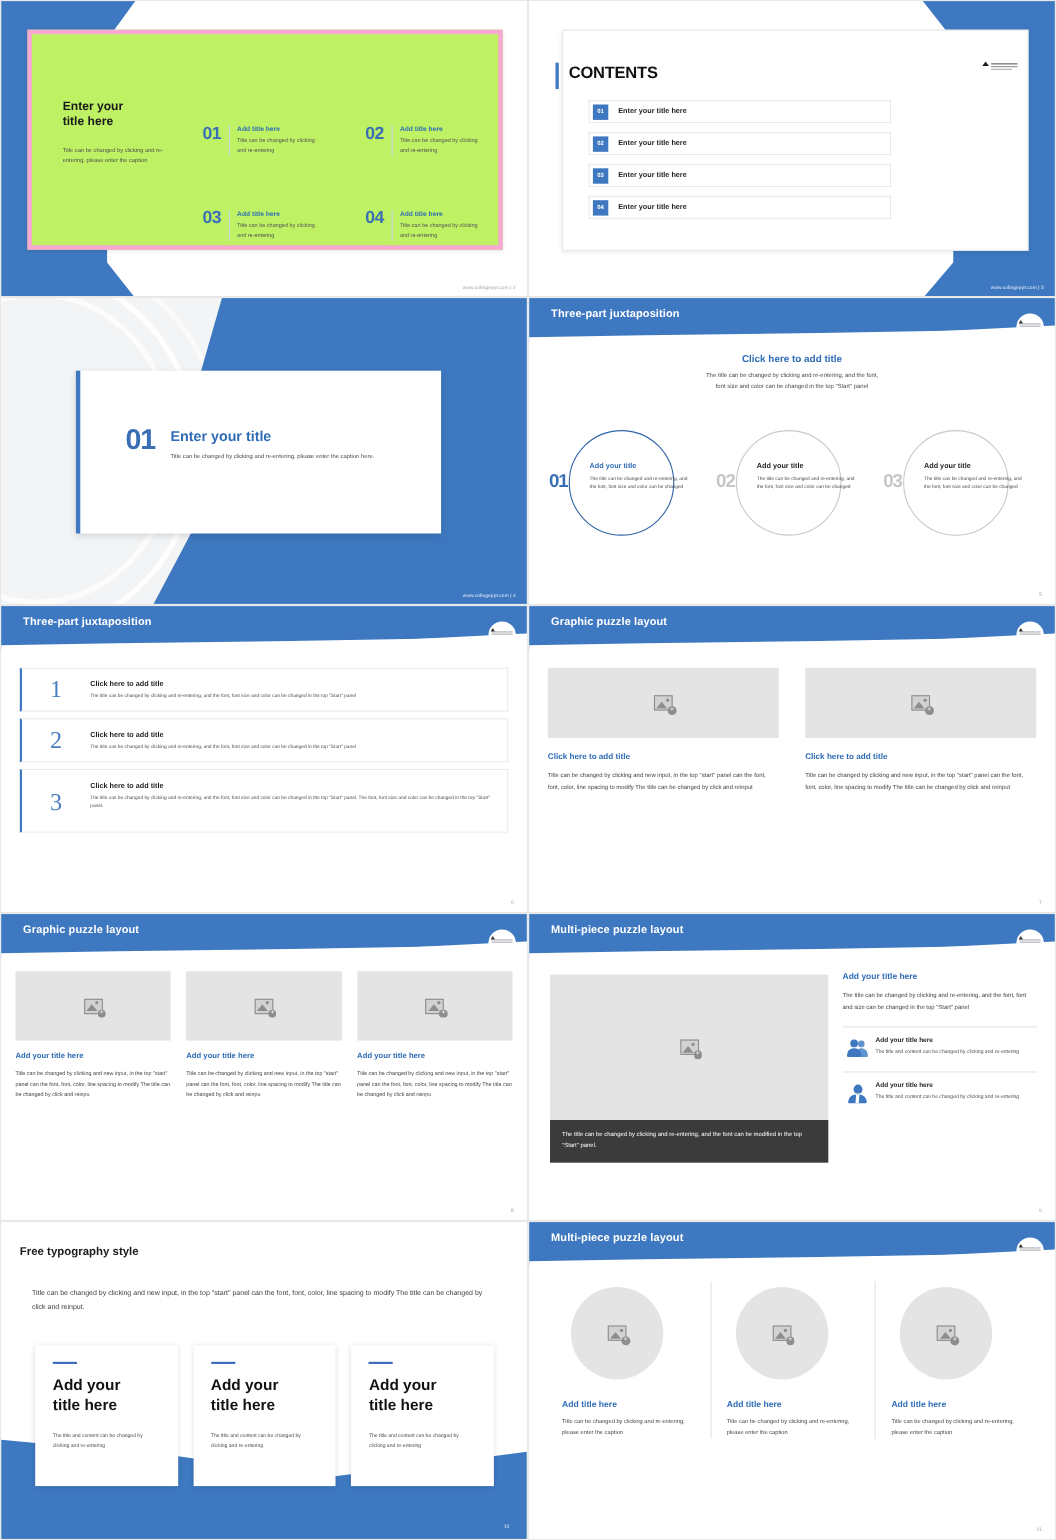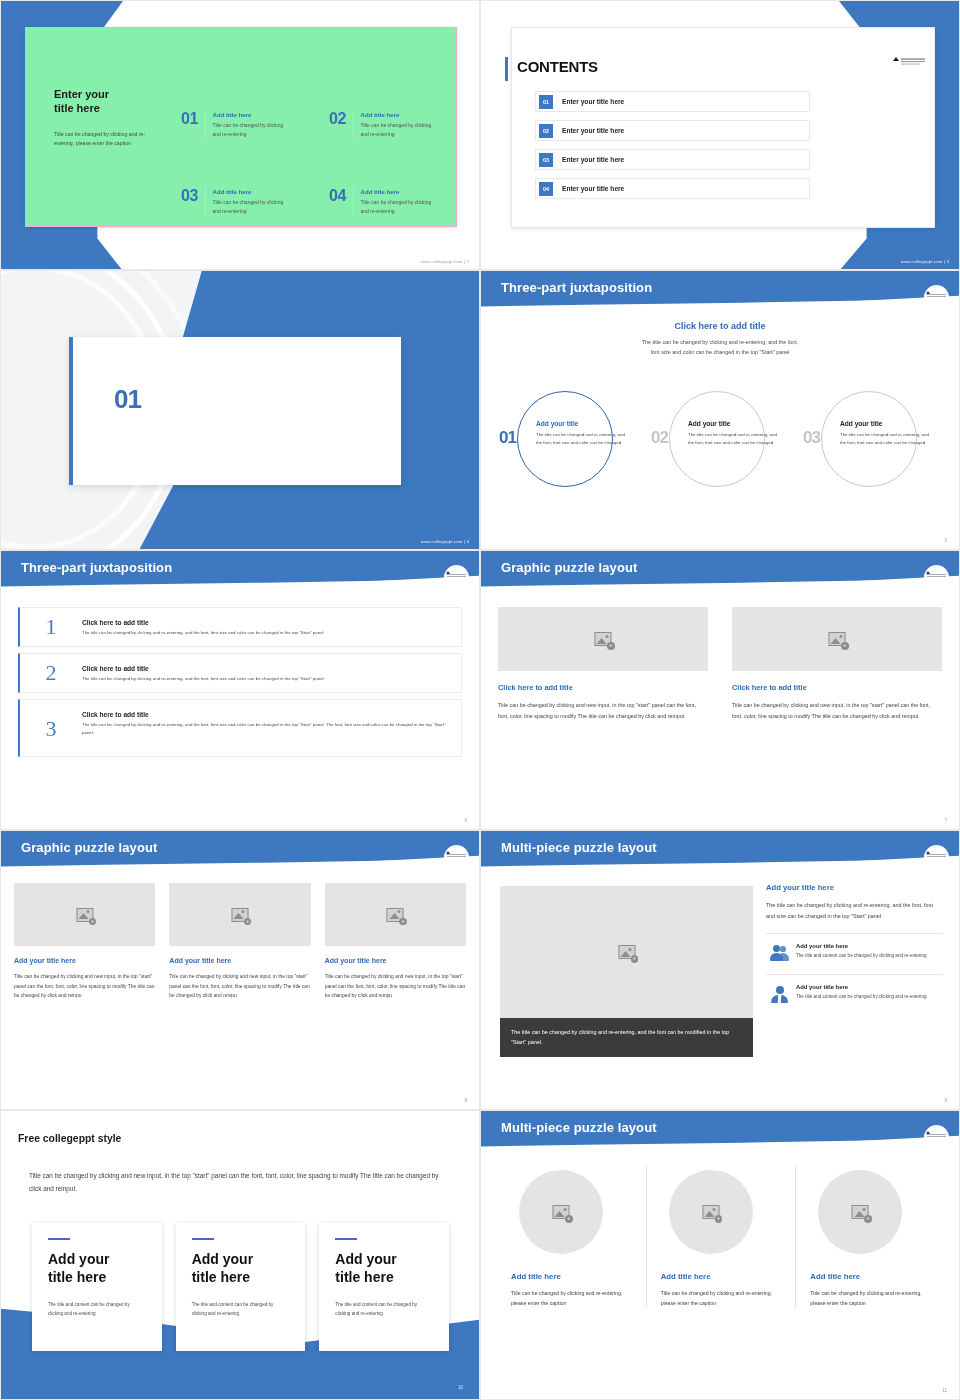--- a/index.html
+++ b/index.html
@@ -37,21 +37,21 @@
 
   
   .s1 { background:#fff; }
   .s1 .blue-left {
     position:absolute; left:0; top:0; width:122px; height:270px;
     background:#3d78c0;
     clip-path: polygon(0 0, 100% 0, 79% 13%, 79% 88%, 100% 100%, 0 100%);
   }
   .s1 .card {
     position:absolute; left:24px; top:26px; right:22px; bottom:42px;
-    background:#86efac; border:1px solid #f9a8d4;
+    background:#bef264; border:4px solid #f9a8d4;
     box-shadow: 0 1px 4px rgba(0,0,0,.10);
   }
   .s1 .s1grid { position:absolute; inset:0; }
   .s1 .lead { position:absolute; left:28px; top:60px; width:110px; }
   .s1 .lead h2 { font-size:11px; line-height:1.25; color:#1b1b1b; font-weight:bold; }
   .s1 .lead p { margin-top:14px; font-size:5.2px; line-height:1.9; color:#4a4a4a; }
   .s1 .item { position:absolute; display:flex; align-items:flex-start; }
   .s1 .num { font-size:16px; font-weight:bold; color:#3a6fb5; line-height:1; letter-spacing:-.5px; }
   .s1 .vr { width:1px; align-self:stretch; background:#cfd6de; margin:0 7px; }
   .s1 .txt h4 { font-size:6.1px; color:#2c6cb5; font-weight:bold; margin-bottom:3px; }
@@ -112,21 +112,21 @@
   .ch { position:absolute; left:0; top:0; right:0; height:40px; overflow:hidden; }
   .ch .band {
     position:absolute; left:0; top:0; right:0; height:40px; background:#3d78c0;
     clip-path: polygon(0 0, 100% 0, 100% 62%, 60% 86%, 20% 95%, 0 100%);
   }
   .ch .wave {
     position:absolute; left:0; bottom:0; right:0; height:13px; background:#ffffff;
     clip-path: polygon(0 66%, 22% 52%, 55% 36%, 100% 8%, 100% 100%, 0 100%);
   }
   .ch h2 {
-    position:absolute; left:20px; top:9px; font-size:13px; font-weight:bold;
+    position:absolute; left:20px; top:9px; font-size:10px; font-weight:bold;
     color:#ffffff; letter-spacing:.1px;
   }
   .ch .badge-circle {
     position:absolute; right:10px; top:14px; width:25px; height:25px;
     border-radius:50%; background:#fff; overflow:hidden;
   }
   .ch .badge-circle .mini { position:absolute; left:3px; top:9px; width:19px; }
   .ch .badge-circle .mini .bar { height:1px; background:#6e7884; margin-bottom:1px; opacity:.6; }
   .ch .badge-circle .tri {
     position:absolute; left:2px; top:6px; width:0; height:0;
@@ -355,20 +355,24 @@
     <div class="bg">
       <div class="sw sw2"></div>
       <div class="sw sw1"></div>
       <div class="sw sw3"></div>
       <div class="blueshape"></div>
     </div>
     <div class="card">
       <div class="lbar"></div>
       <div class="body">
         <div class="big">01</div>
+        <div class="rt">
+          <h3>Enter your title</h3>
+          <p>Title can be changed by clicking and re-entering, please enter the caption here.</p>
+        </div>
       </div>
     </div>
     <div class="footer onblue">
       <span>www.collegeppt.com</span>&nbsp;<span>|</span>&nbsp;<span>4</span>
     </div>
   </div>
 
   <div class="slide s4">
     <div class="ch">
       <div class="band"></div>
@@ -578,21 +582,21 @@
         <div class="ftxt">
           <h5>Add your title here</h5>
           <p>The title and content can be changed by clicking and re-entering</p>
         </div>
       </div>
     </div>
     <div class="pagenum-only">9</div>
   </div>
 
   <div class="slide s9">
-    <h2>Free collegeppt style</h2>
+    <h2>Free typography style</h2>
     <p class="intro">Title can be changed by clicking and new input, in the top "start" panel can the font, font, color, line spacing to modify The title can be changed by click and reinput.</p>
     <div class="bluebase"></div>
     <div class="cards">
       <div class="c">
         <div class="dash"></div>
         <h4><span>Add your</span><br><span>title here</span></h4>
         <p>The title and content can be changed by clicking and re-entering</p>
       </div>
       <div class="c">
         <div class="dash"></div>

